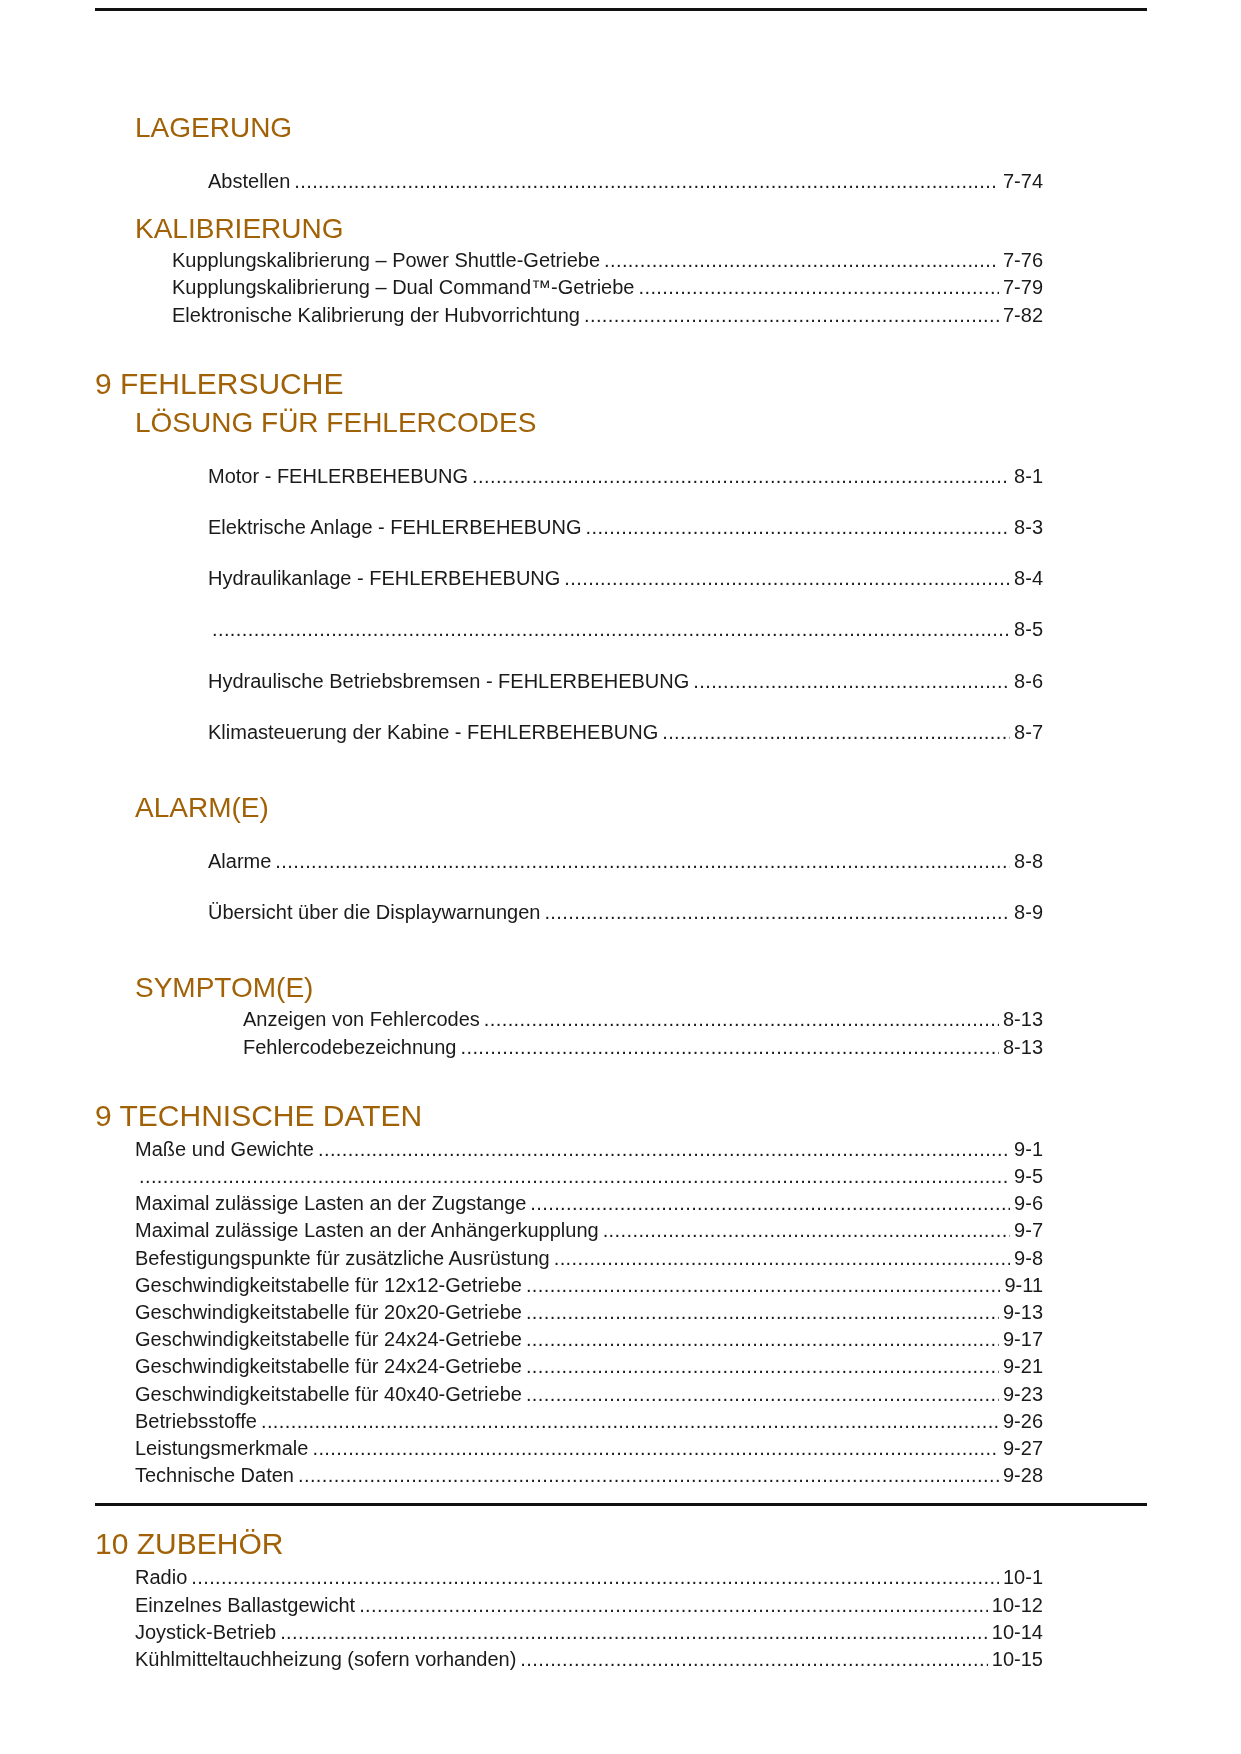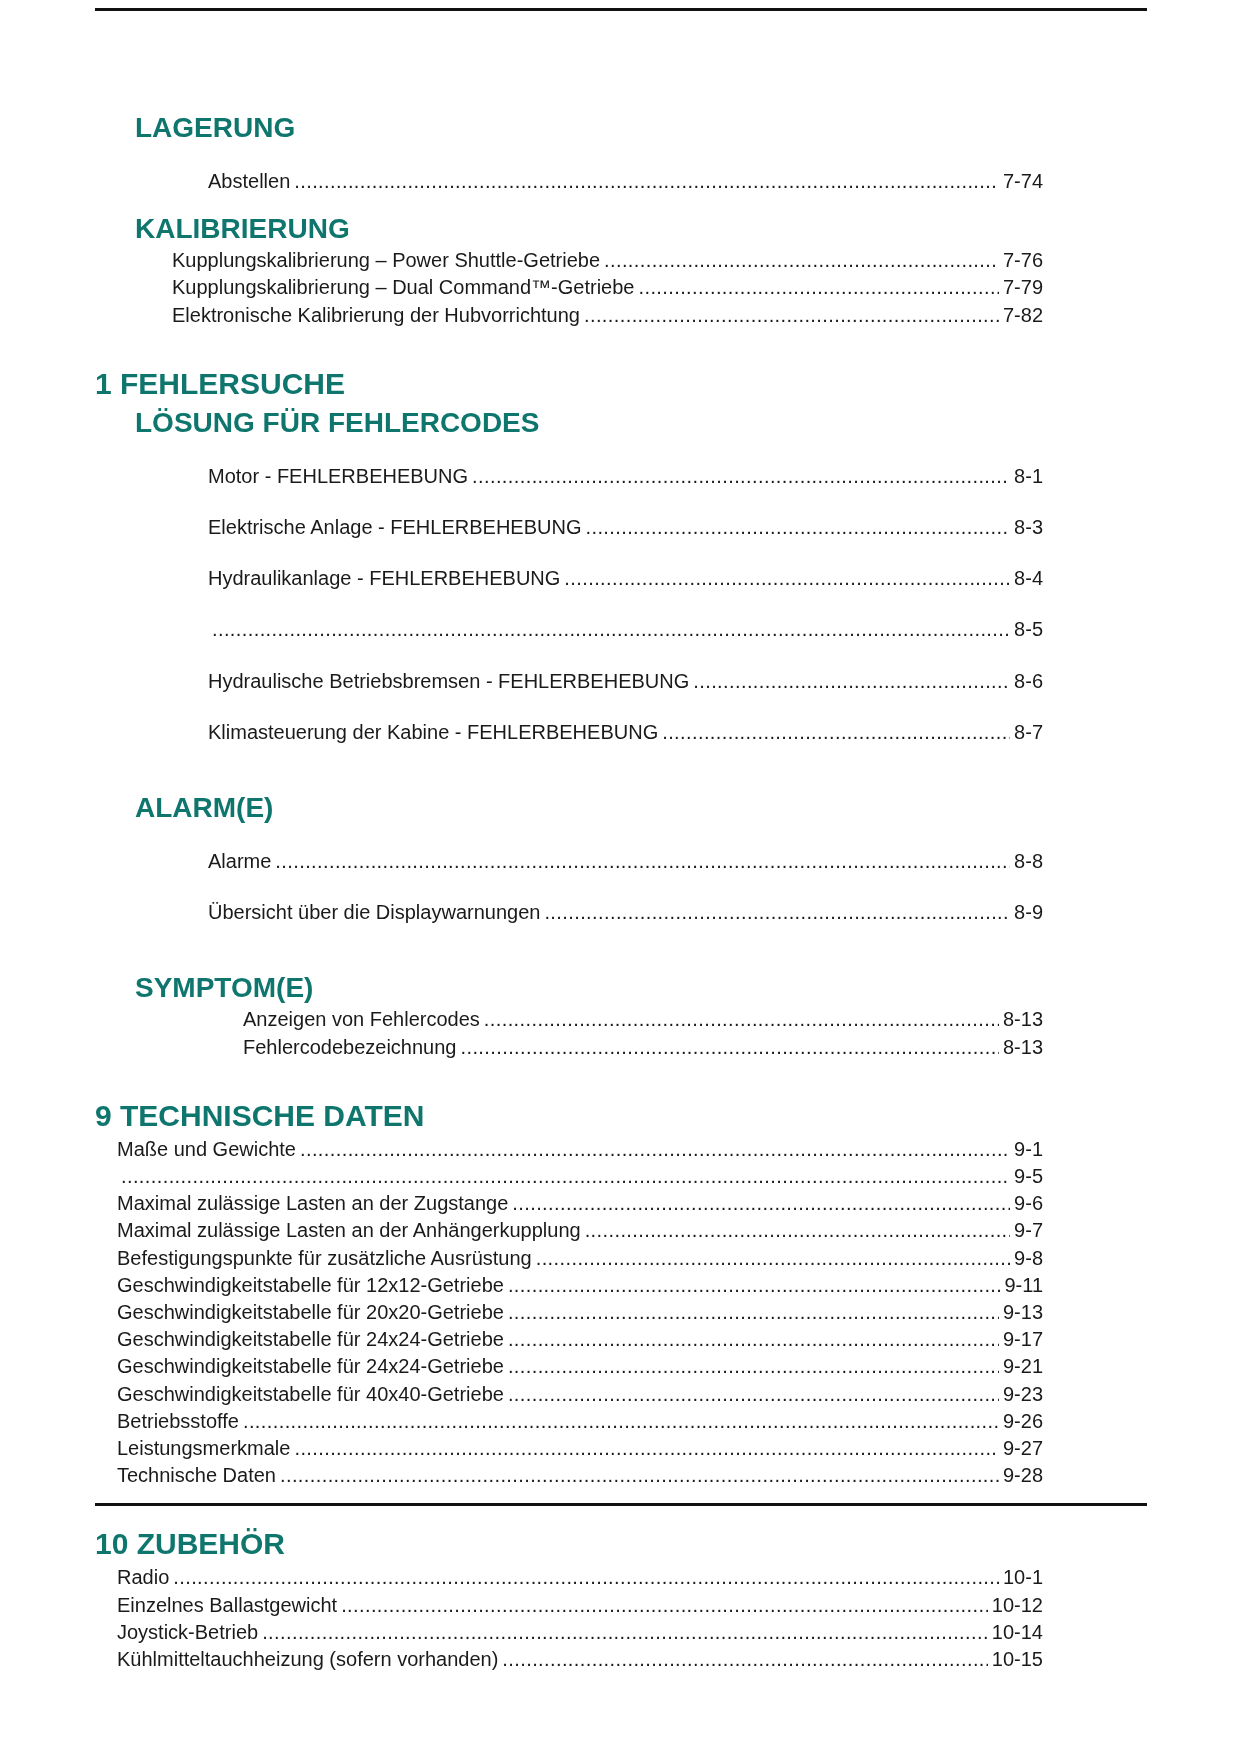--- a/index.html
+++ b/index.html
@@ -28,22 +28,22 @@
     width: 1052px;
     padding-top: 100px;
   }
   .toc-block { margin: 0; }
   .gap-none    { margin-top: 0; }
   .gap-tiny    { margin-top: 4px; }
   .gap-small   { margin-top: 17px; }
   .gap-chapter { margin-top: 37px; }
   .gap-medium  { margin-top: 45px; }
   .heading {
-    font-weight: 700;
-    color: #0f766e;
+    font-weight: 400;
+    color: #a16207;
     margin-bottom: 2px;
     white-space: nowrap;
   }
   .heading.chapter {
     font-size: 30px;
     line-height: 36px;
     margin-left: 0;
   }
   .heading.section {
     font-size: 28px;
@@ -51,21 +51,21 @@
     margin-left: 40px;
   }
   .row {
     display: flex;
     align-items: baseline;
     font-size: 20px;
     line-height: 27.2px;
     margin-right: 104px;
     color: #1a1a1a;
   }
-  .depth-1 { margin-left: 22px; justify-content: space-between; }
+  .depth-1 { margin-left: 40px; justify-content: space-between; }
   .depth-2 { margin-left: 77px; }
   .depth-3 { margin-left: 113px; margin-top: 24px; }
   .depth-4 { margin-left: 148px; }
   .label { white-space: nowrap; flex: 0 0 auto; }
   .leader {
     flex: 1 1 0;
     min-width: 14px;
     overflow: hidden;
     white-space: nowrap;
     margin: 0 4px 0 4px;
@@ -100,21 +100,21 @@
         <span class="leader" aria-hidden="true">................................................................................................................................................................................................................................................................................................................................</span>
         <span class="pagenum">7-79</span>
       </div>
       <div class="row depth-2">
         <span class="label">Elektronische Kalibrierung der Hubvorrichtung</span>
         <span class="leader" aria-hidden="true">................................................................................................................................................................................................................................................................................................................................</span>
         <span class="pagenum">7-82</span>
       </div>
     </section>
     <section class="toc-block gap-chapter">
-      <div class="heading chapter">1 FEHLERSUCHE</div>
+      <div class="heading chapter">9 FEHLERSUCHE</div>
     </section>
     <section class="toc-block gap-tiny">
       <div class="heading section">LÖSUNG FÜR FEHLERCODES</div>
       <div class="row depth-3">
         <span class="label">Motor - FEHLERBEHEBUNG</span>
         <span class="leader" aria-hidden="true">................................................................................................................................................................................................................................................................................................................................</span>
         <span class="pagenum">8-1</span>
       </div>
       <div class="row depth-3">
         <span class="label">Elektrische Anlage - FEHLERBEHEBUNG</span>

